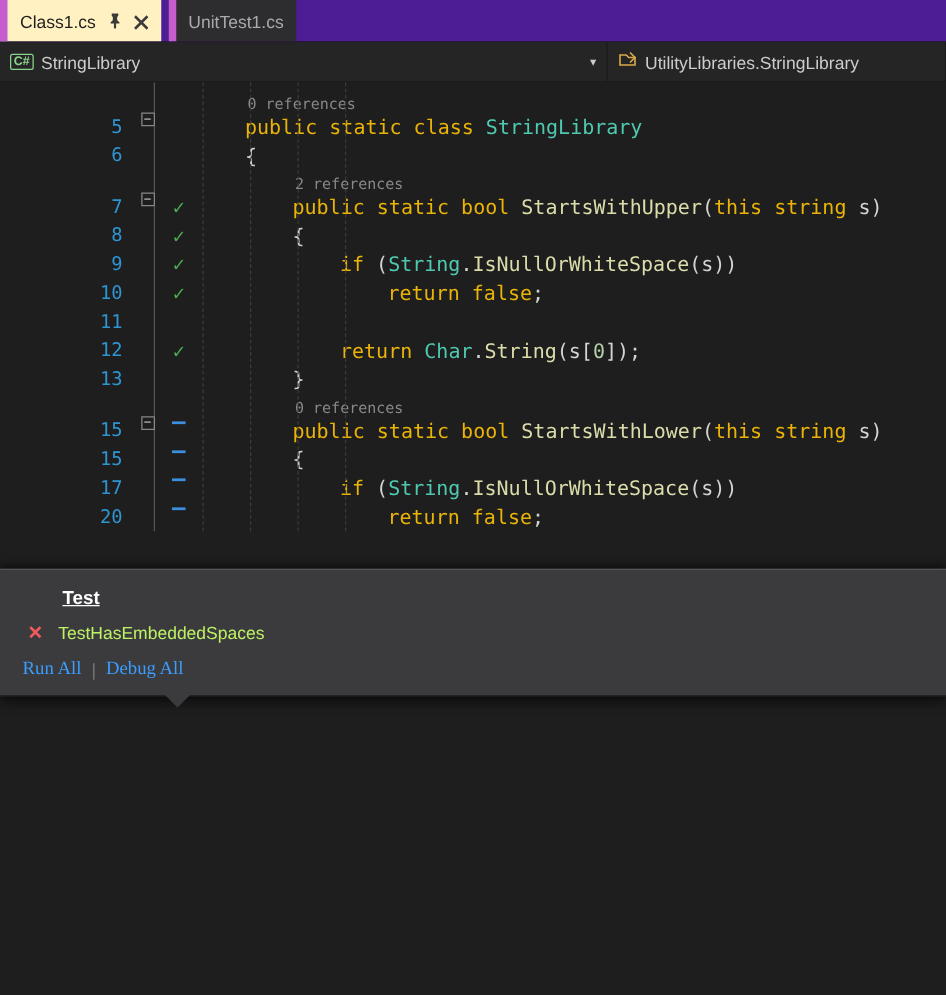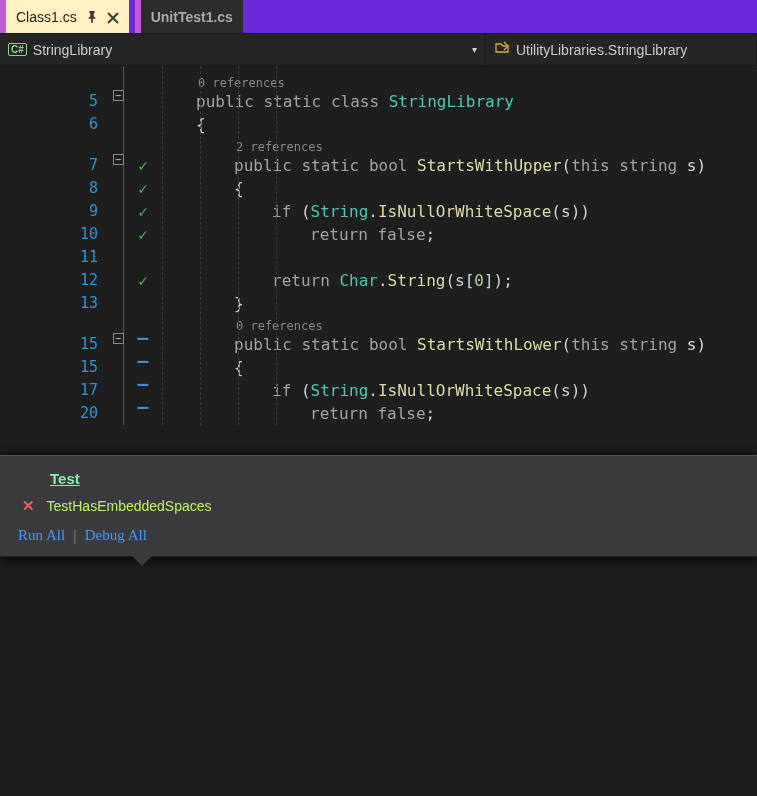--- a/index.html
+++ b/index.html
@@ -8,21 +8,21 @@
     background: #1e1e1e;
     font-family: "Segoe UI", Tahoma, sans-serif;
     color: #d4d4d4;
     font-size: 14px;
     position: relative;
   }
 
   
   .tabbar {
     height: 34px;
-    background: #6d28d9;
+    background: #4c1d95;
     display: flex;
     align-items: stretch;
     border-bottom: 1px solid #1a1a1a;
   }
   .tab {
     display: flex;
     align-items: center;
     padding: 0 10px;
     gap: 8px;
     font-size: 14px;
@@ -31,21 +31,20 @@
   .tab.active {
     background: #fff1c2;
     color: #1e1e1e;
     border-left: 6px solid #c65dcf;
   }
   .tab.inactive {
     background: #2d2d30;
     color: #aaa;
     border-left: 6px solid #c65dcf;
     margin-left: 6px;
-    font-weight: bold;
   }
   .tab .pin { width: 14px; height: 14px; }
   .tab .close { width: 12px; height: 12px; }
   .tab .close svg line { stroke: #3a3a3a; stroke-width: 2; }
 
   
   .navbar {
     height: 32px;
     background: #252526;
     display: flex;
@@ -105,21 +104,21 @@
     background: #1e1e1e; z-index: 2;
   }
   .mark-col { width: 30px; display: flex; justify-content: center; align-items: center; }
   .covered { color: #4caf50; font-size: 16px; font-weight: bold; }
   .uncov   { color: #3c8fe0; font-size: 18px; font-weight: bold; line-height: 10px; }
   .guide-col {
     position: relative; flex-shrink: 0;
     height: 100%;
   }
   .code { white-space: pre; }
-  .tok-kw   { color: #a3a3a3; }
+  .tok-kw   { color: #eab308; }
   .tok-type { color: #4ec9b0; }
   .tok-meth { color: #dcdcaa; }
   .tok-num  { color: #b5cea8; }
   .tok-pun  { color: #d4d4d4; }
   .tok-id   { color: #d4d4d4; }
   .ref      { color: #888; font-size: 12px; }
   .brush-col { width: 18px; display:flex; align-items:center; justify-content:center; }
 
   
   .guides { position: absolute; left: 0; top: 0; bottom: 0; pointer-events: none; }
@@ -128,21 +127,21 @@
   
   .popup {
     position: absolute;
     left: 0; right: 0;
     background: #3b3b3e;
     box-shadow: 0 -2px 8px rgba(0,0,0,.5), 0 4px 10px rgba(0,0,0,.6);
     padding: 14px 18px 12px 18px;
     border-top: 1px solid #555;
     border-bottom: 1px solid #222;
   }
-  .popup h4 { color: #86efac; font-size: 15px; font-weight: 600; margin-bottom: 10px; margin-left: 32px; text-decoration: underline; }
+  .popup h4 { color: #ffffff; font-size: 15px; font-weight: 600; margin-bottom: 10px; margin-left: 32px; text-decoration: underline; }
   .popup .row { display: flex; align-items: center; gap: 12px; margin-left: 4px; margin-bottom: 12px; }
   .popup .row .x { color:#f15b5b; font-size:15px; font-weight:bold; }
   .popup .links { display: flex; align-items: center; gap: 8px; margin-left: 0; }
   .popup .links a { color: #3b9dff; font-size: 15px; text-decoration: none; font-family: Liberation Serif, serif; }
   .popup .divider { color: #777; }
   .popup .pointer {
     position: absolute;
     bottom: -10px; left: 132px;
     width: 0; height: 0;
     border-left: 10px solid transparent;

